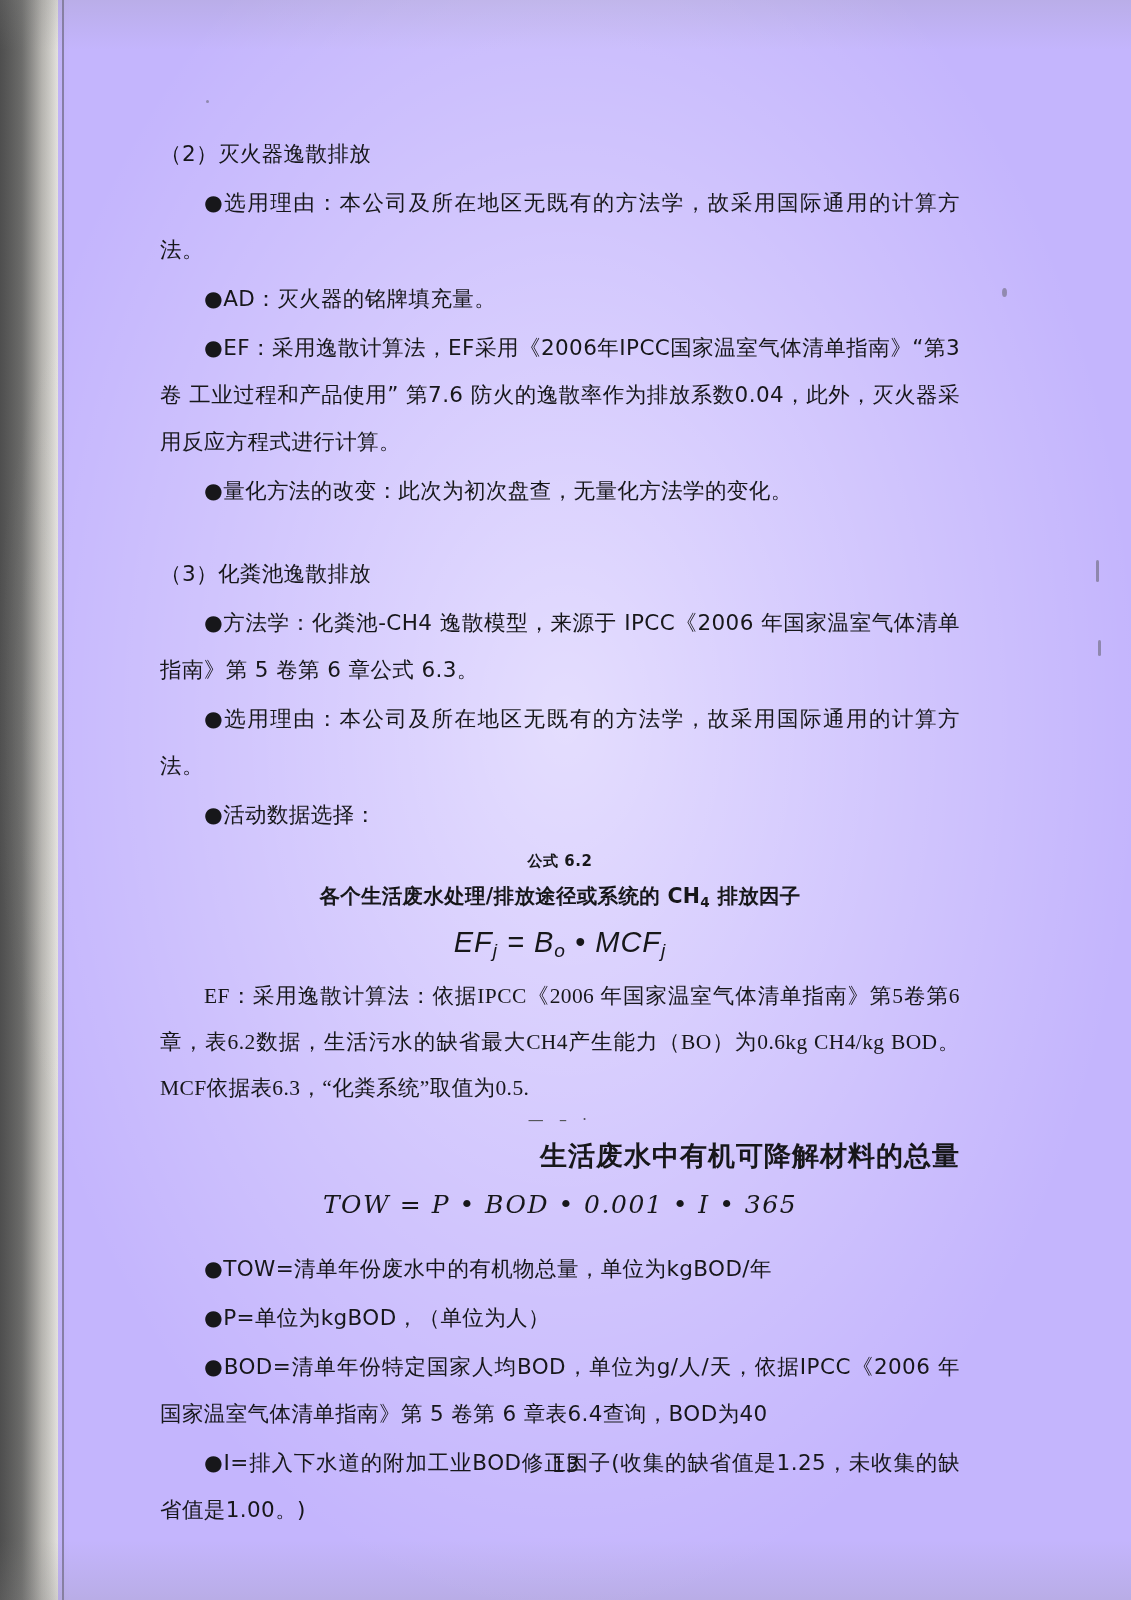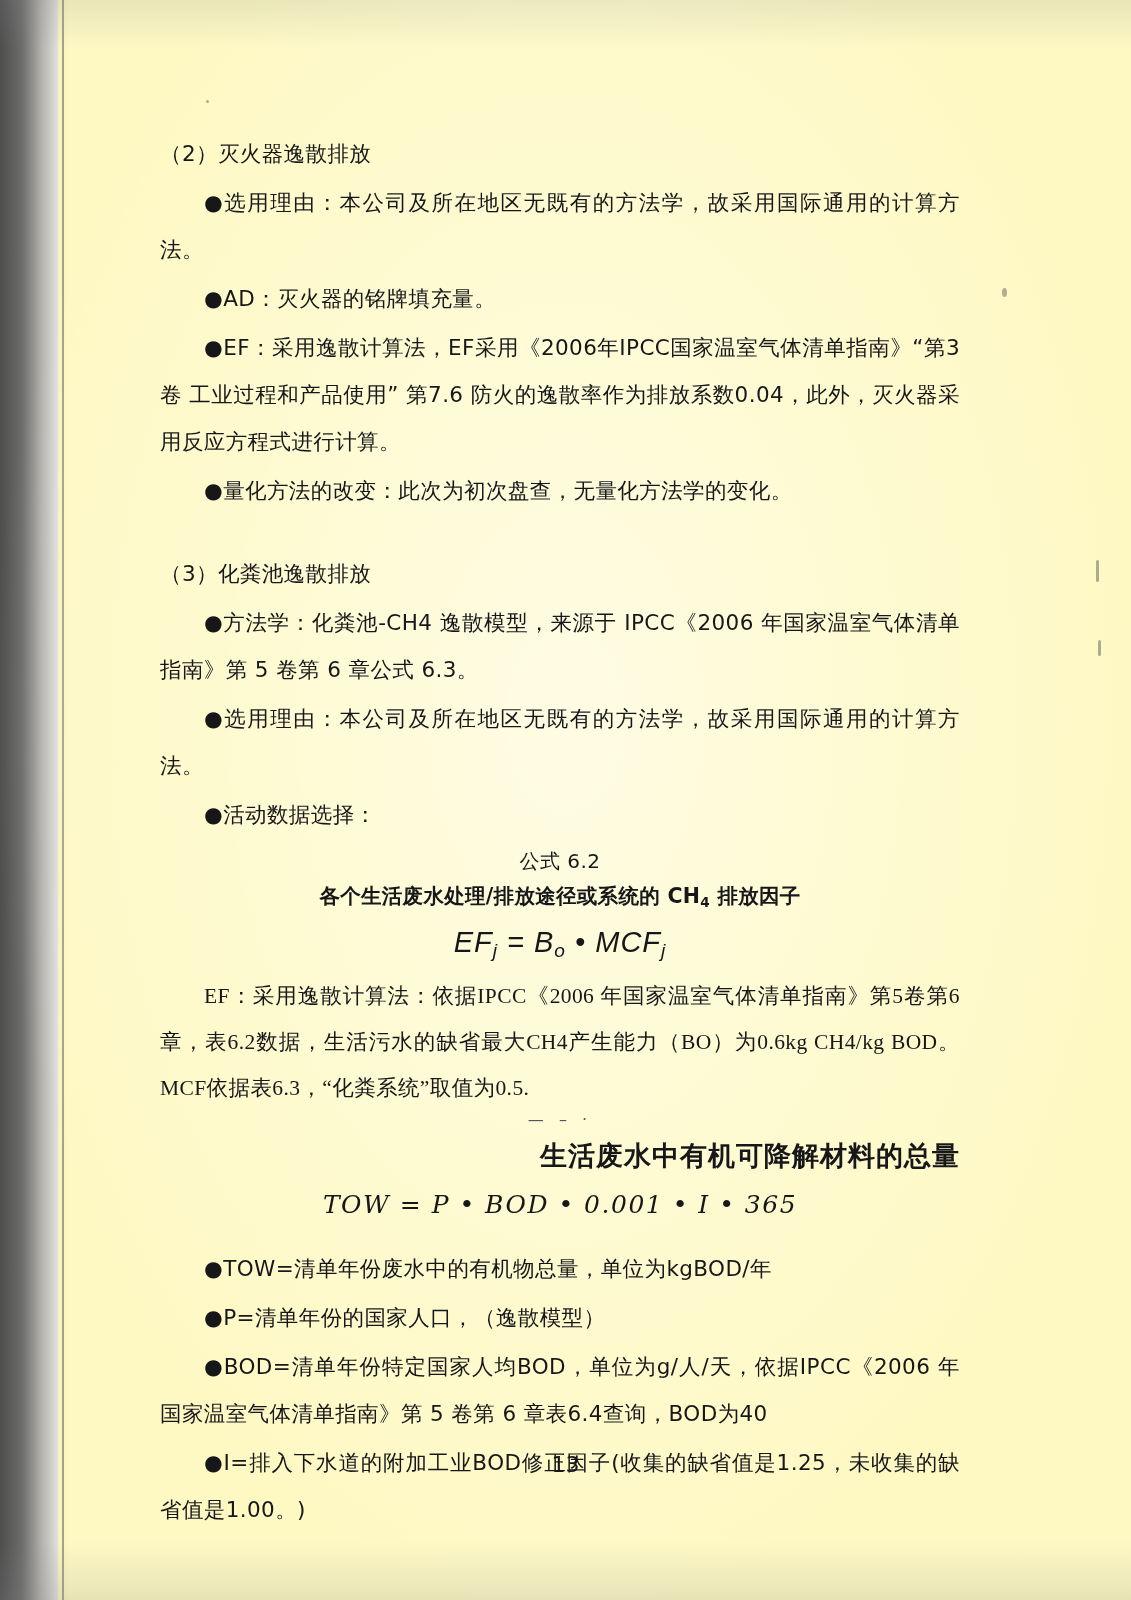--- a/index.html
+++ b/index.html
@@ -4,21 +4,21 @@
 <style>
   html, body {
     margin: 0;
     padding: 0;
     background: #6b6b6b;
   }
   .page {
     position: relative;
     width: 1131px;
     height: 1600px;
-    background: #fef9c3;
+    background: #c4b5fd;
     overflow: hidden;
     font-family: "DejaVu Sans", sans-serif;
     color: #17171a;
   }
   
   .page::before {
     content: "";
     position: absolute;
     inset: 0;
     background:
@@ -67,22 +67,22 @@
   }
   .indent { text-indent: 44px; font-family: Liberation Serif, serif; }
   .bullet-line { text-indent: 44px; }
   .gap-sm { height: 14px; }
   .gap-md { height: 34px; }
   .formula-block {
     text-align: center;
     margin-top: 6px;
   }
   .f-title {
-    font-size: 20px;
-    font-weight: normal;
+    font-size: 15px;
+    font-weight: bold;
     line-height: 34px;
     letter-spacing: 0.5px;
   }
   .f-sub {
     font-size: 20.5px;
     font-weight: bold;
     line-height: 36px;
     letter-spacing: 0.3px;
   }
   .f-eq {
@@ -175,21 +175,21 @@
     <div class="strike-marks">— – ·</div>
 
     <div class="formula-block">
       <div class="f-big-title">生活废水中有机可降解材料的总量</div>
       <div class="f-eq2">TOW = P • BOD • 0.001 • I • 365</div>
     </div>
 
     <div class="gap-sm"></div>
 
     <p class="bullet-line">●TOW=清单年份废水中的有机物总量，单位为kgBOD/年</p>
-    <p class="bullet-line">●P=清单年份的国家人口，（逸散模型）</p>
+    <p class="bullet-line">●P=单位为kgBOD，（单位为人）</p>
     <p class="bullet-line">●BOD=清单年份特定国家人均BOD，单位为g/人/天，依据IPCC《2006 年国家温室气体清单指南》第 5 卷第 6 章表6.4查询，BOD为40</p>
     <p class="bullet-line">●I=排入下水道的附加工业BOD修正因子(收集的缺省值是1.25，未收集的缺省值是1.00。)</p>
 
   </div>
 
   <div class="pageno">13</div>
 
 </div>
 
 </body></html>

